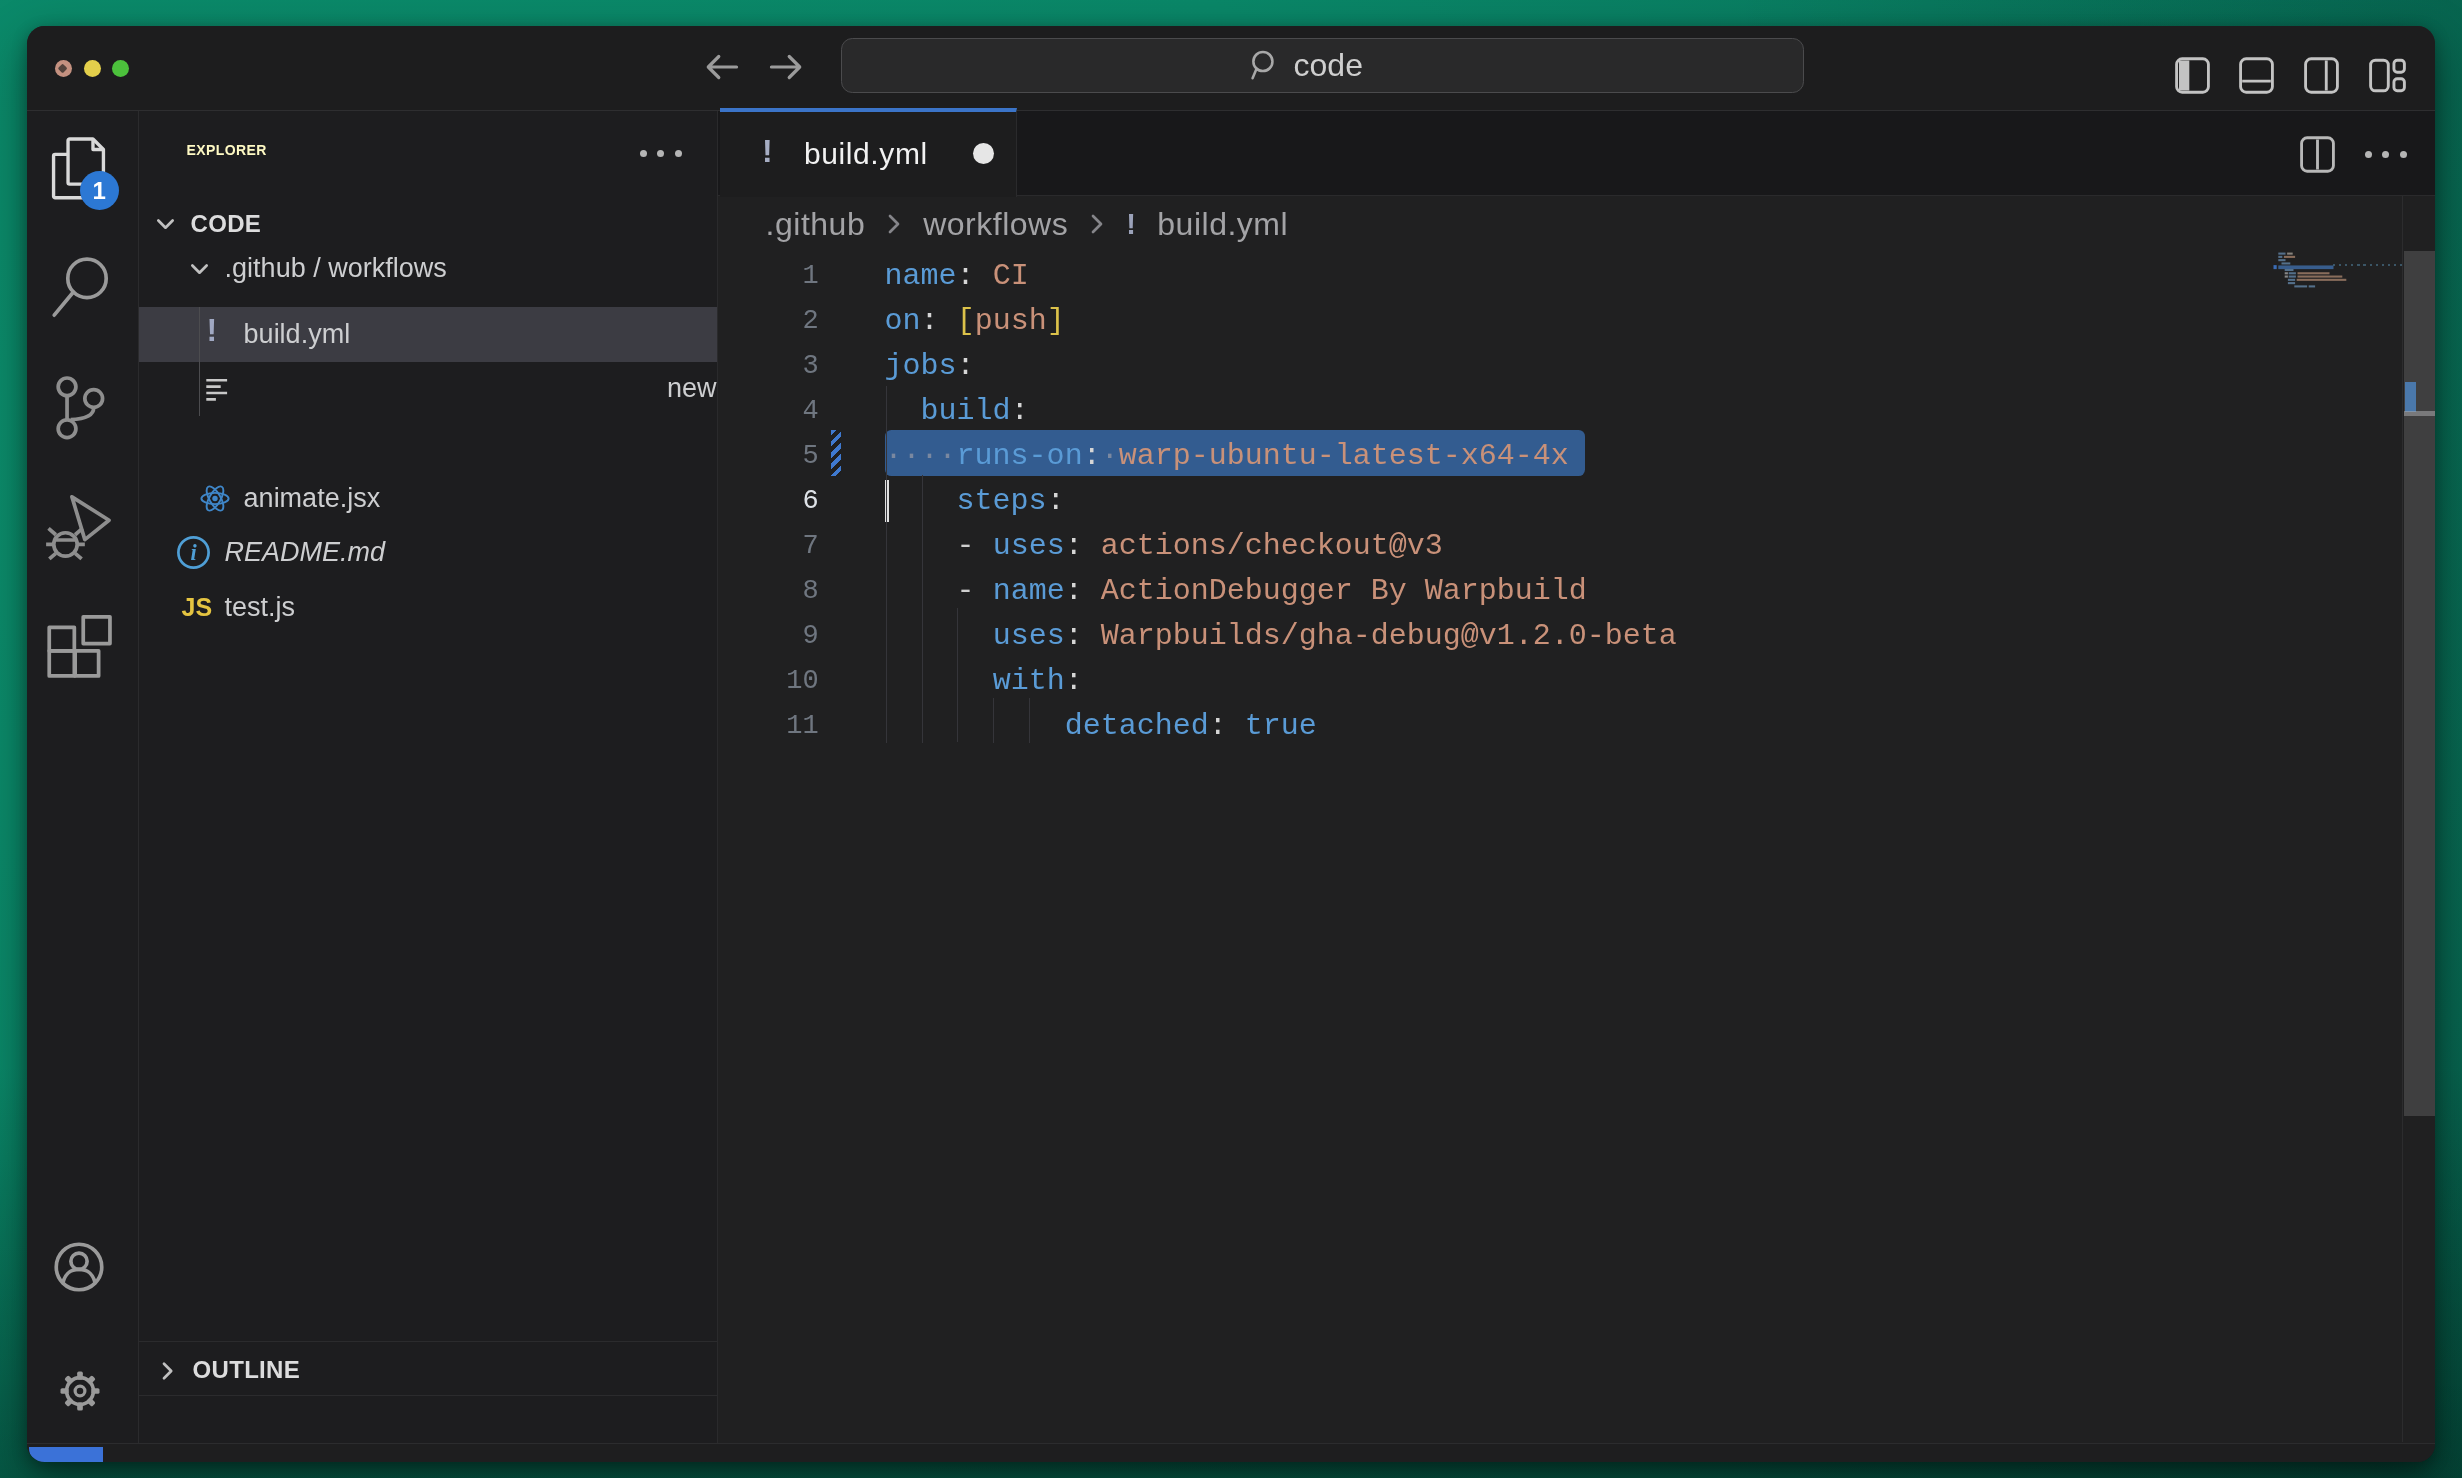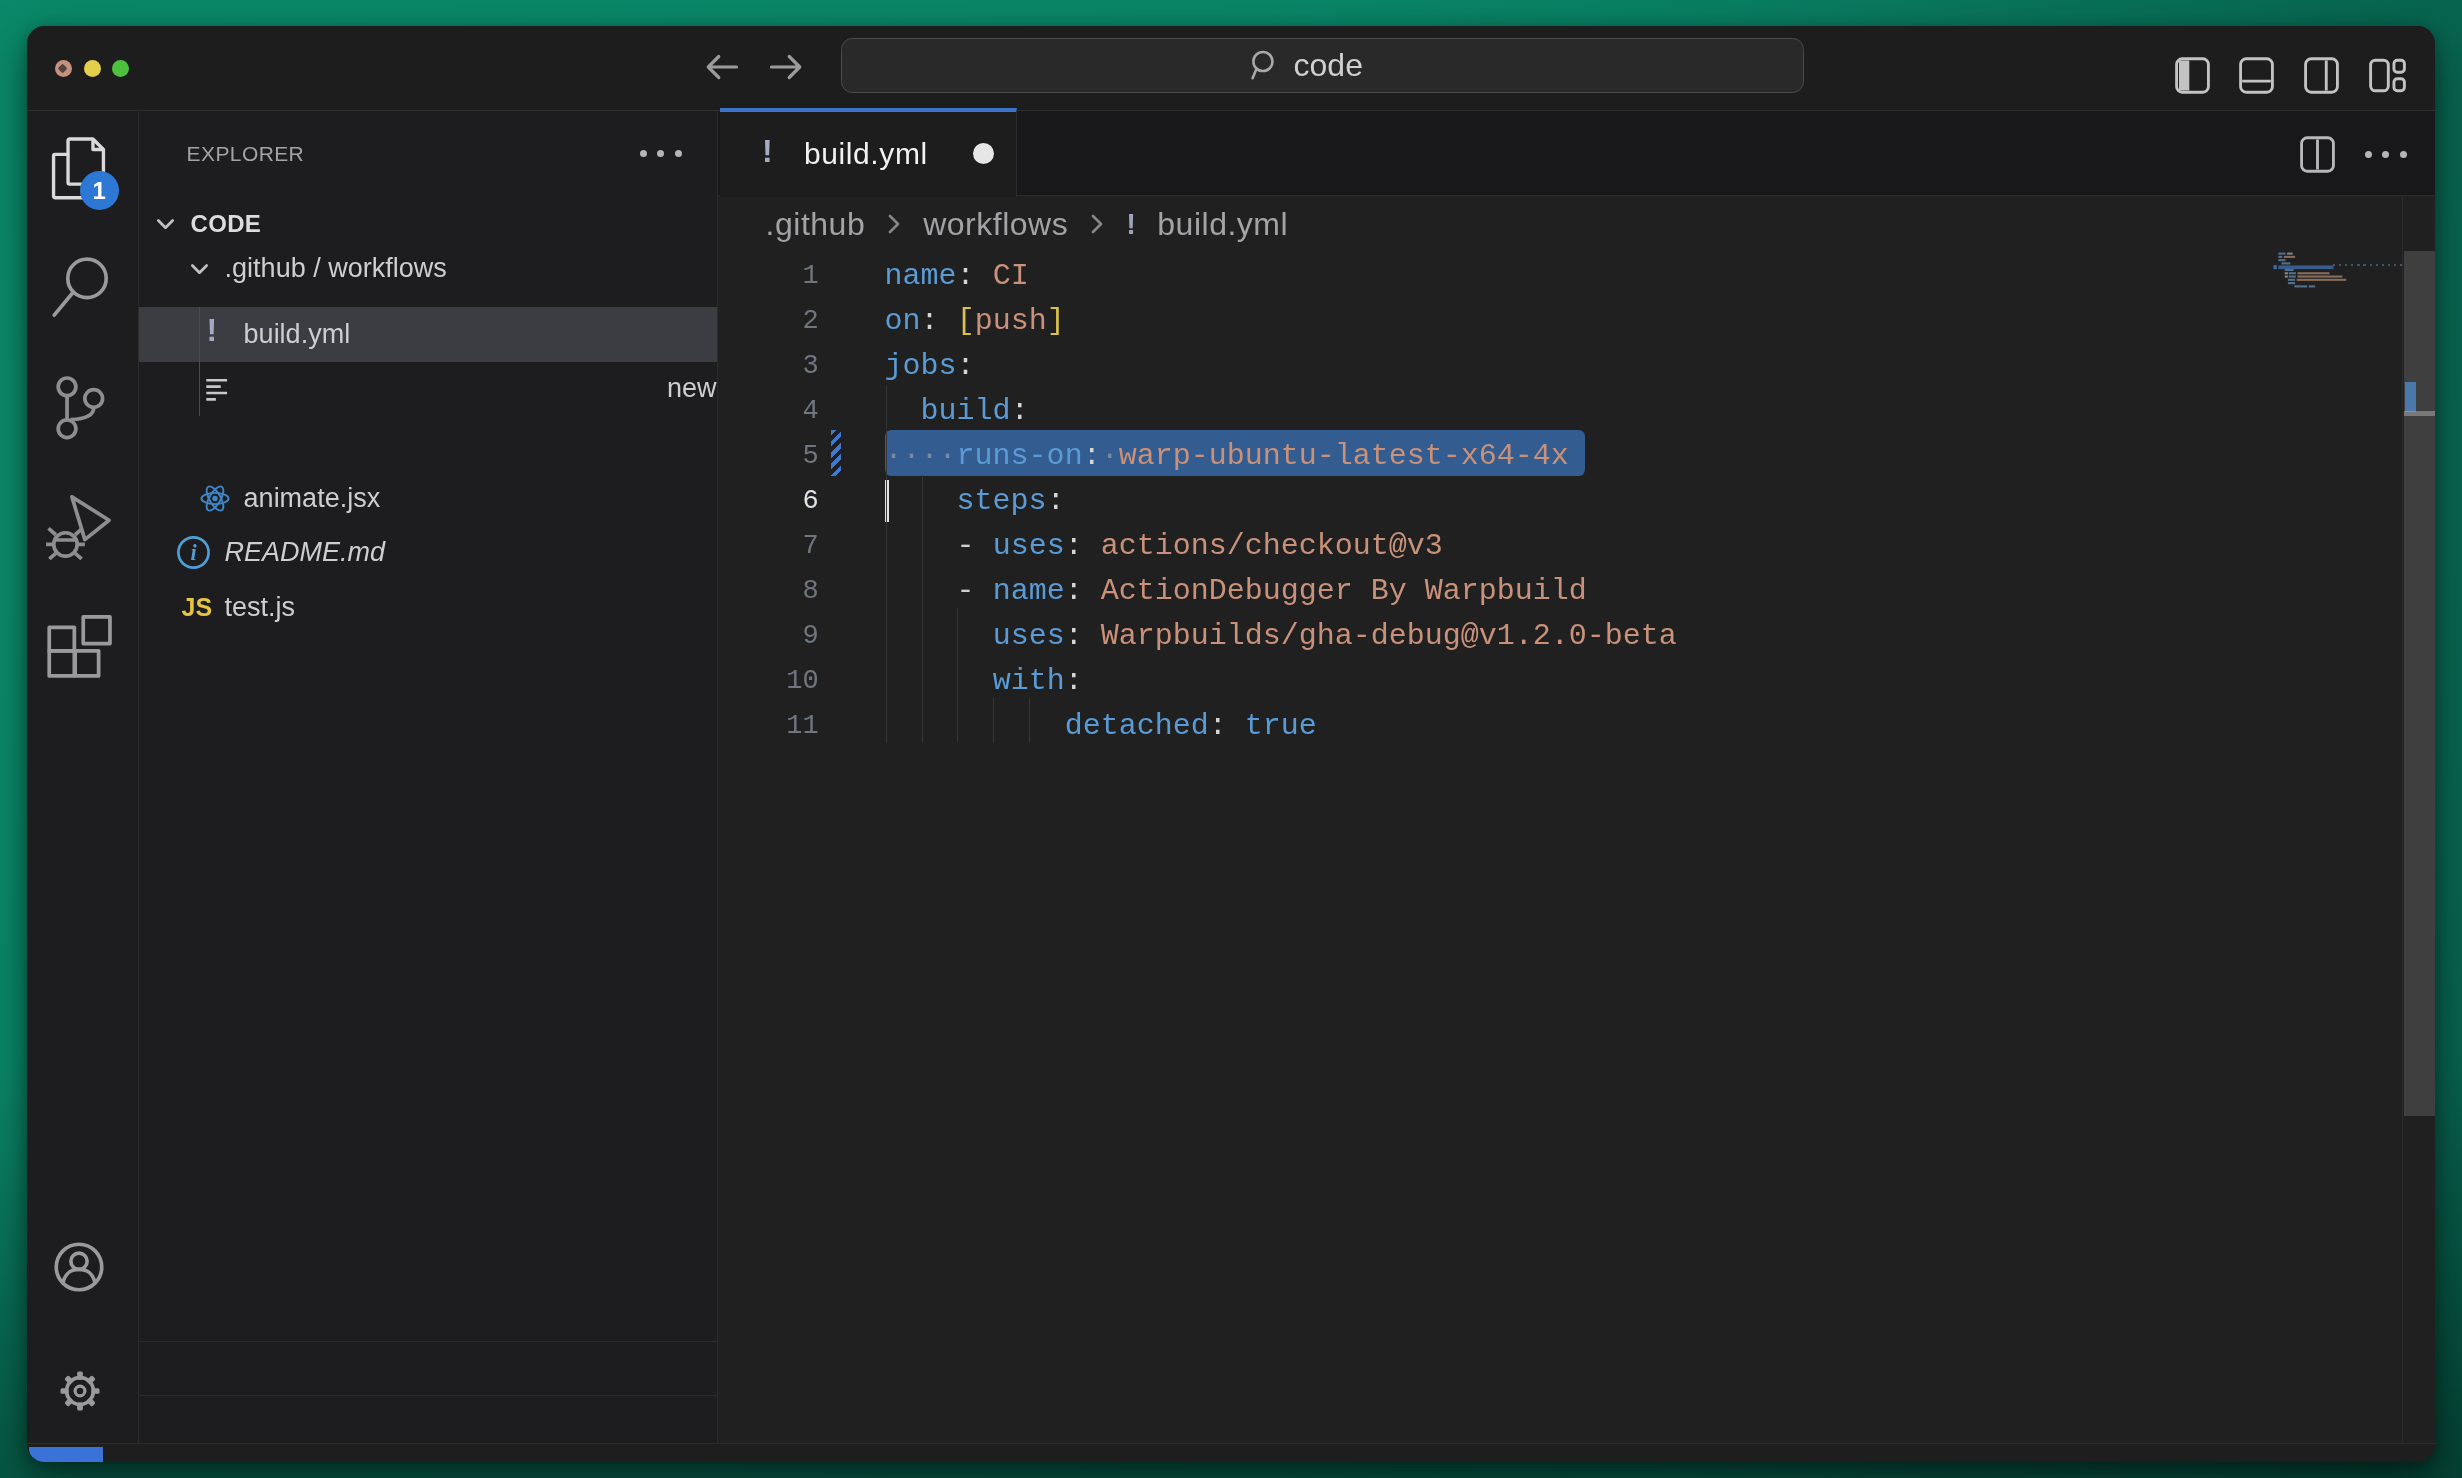--- a/index.html
+++ b/index.html
@@ -18,21 +18,21 @@
 .titlebar { position:absolute; left:0; top:0; width:2408px; height:85px; background:#1d1d1e; border-bottom:1.6px solid #2e2e30; }
 .tl { position:absolute; border-radius:50%; width:17px; height:17px; top:34px; }
 .tl1 { left:28px; background:#c49180; }
 .tl1:after { content:""; position:absolute; left:4.8px; top:4.8px; width:7.2px; height:7.2px; background:#53433c; border-radius:1.6px; transform:rotate(45deg);} 
 .tl2 { left:57px; background:#e3cf4b; }
 .tl3 { left:85px; background:#4cc13c; }
 
 .activitybar { position:absolute; left:0; top:85px; width:112px; height:1332px; background:#1d1d1f; border-right:1.6px solid #2b2b2d; }
 
 .sidebar { position:absolute; left:112px; top:85px; width:578px; height:1332px; background:#1d1d1f; }
-.sb-head { position:absolute; left:48px; top:31px; font-size:21px; color:#a3a3a3; letter-spacing:0.4px; }
+.sb-head { position:absolute; left:48px; top:31px; font-size:14px; color:#fef9c3; letter-spacing:0.4px;font-weight:bold; }
 .row { position:absolute; left:0; width:578px; height:55px; display:flex; align-items:center; font-size:27px; color:#cdced0; }
 .row.sel { background:#3c3c43; }
 .boldlbl { font-weight:bold; font-size:24px; color:#dcdcdd; letter-spacing:0.3px; }
 .seprow { position:absolute; left:0; width:578px; border-top:1.6px solid #2b2b2d; }
 
 .editor { position:absolute; left:690px; top:85px; width:1719px; height:1332px; background:#202021; border-left:1.6px solid #2a2a2c; }
 .tabstrip { position:absolute; left:0; top:0; width:1719px; height:85px; background:#18181a; border-bottom:1.6px solid #2a2a2c; }
 .tab { position:absolute; left:2.4px; top:-3.2px; width:297px; height:89px; background:#1d1d1e; border-top:4px solid #3b74c8; border-right:1.6px solid #2a2a2c; display:flex; align-items:center; }
 .breadcrumb { position:absolute; left:0; top:85px; width:1719px; height:56px; display:flex; align-items:center; font-size:32px; letter-spacing:0.5px; color:#a3a3a6; }
 .code { position:absolute; left:0; top:141px; width:1719px; height:1201px; }
@@ -177,20 +177,26 @@
           <circle cx="22" cy="22" r="19" stroke="#4f9fd6" stroke-width="3.4"></circle>
           <text x="22" y="31" text-anchor="middle" fill="#4f9fd6" font-size="28" font-weight="bold" font-family="Liberation Serif, serif" font-style="italic">i</text>
         </svg>
       <span style="margin-left:86px;font-style:italic;">README.md</span>
     </div>
     <div class="row" style="top:469px;">
       <span class="abs" style="left:43px;top:13px;color:#e5c441;font-size:25px;font-weight:bold;">JS</span>
       <span style="margin-left:86px;">test.js</span>
     </div>
     <div class="seprow" style="top:1230px;"></div>
+    <div class="row" style="top:1231px;">
+      <svg class="abs" style="left:17.7px;top:17px;" width="24" height="24" viewBox="0 0 30 30" fill="none" stroke="#c0c0c0" stroke-width="3.4" stroke-linecap="round" stroke-linejoin="round">
+          <path d="M10 6 L19 15 L10 24"></path>
+        </svg>
+      <span class="boldlbl" style="margin-left:54px;">OUTLINE</span>
+    </div>
     <div class="seprow" style="top:1284px;"></div>
   </div>
   <div class="editor">
     <div class="tabstrip">
       <div class="tab">
         <span class="abs" style="left:42px;top:23px;color:#a6adc3;font-size:32px;font-weight:bold;line-height:32px;">!</span>
         <span style="margin-left:84px;font-size:30px;letter-spacing:0.6px;color:#f2f2f2;">build.yml</span>
         <div class="abs" style="left:253px;top:31px;width:21px;height:21px;border-radius:50%;background:#e6e6e6;"></div>
       </div>
       <svg class="abs" style="left:1582px;top:25px;" width="35" height="37" viewBox="0 0 44 46">

